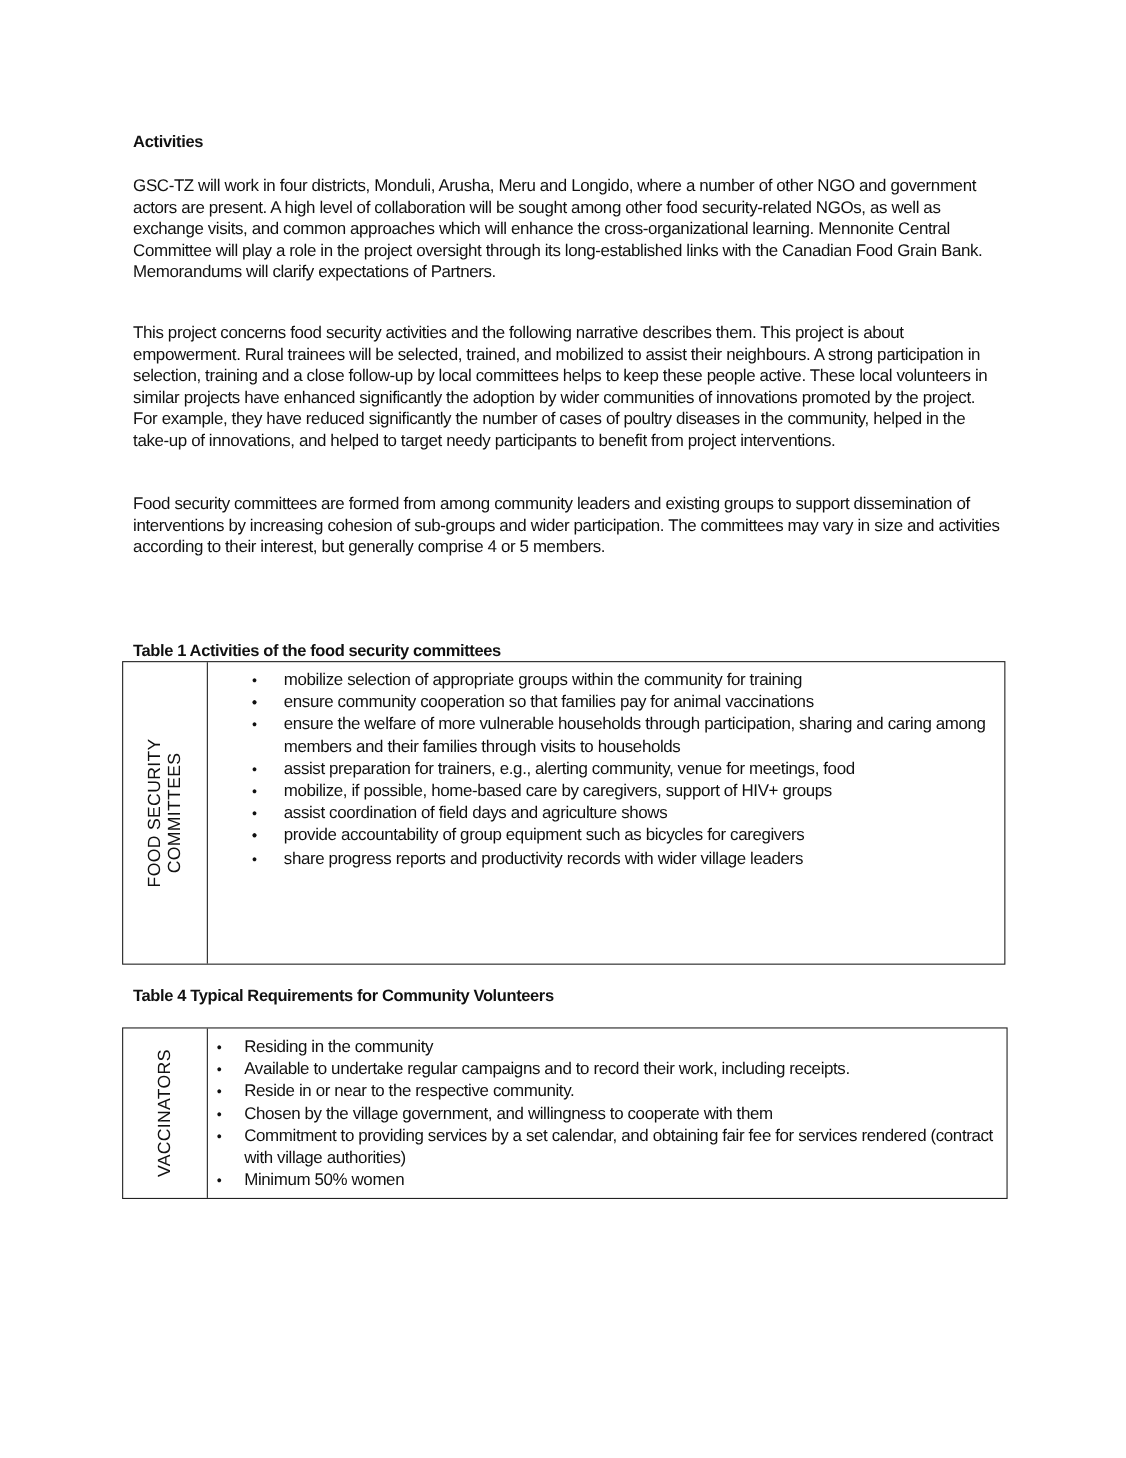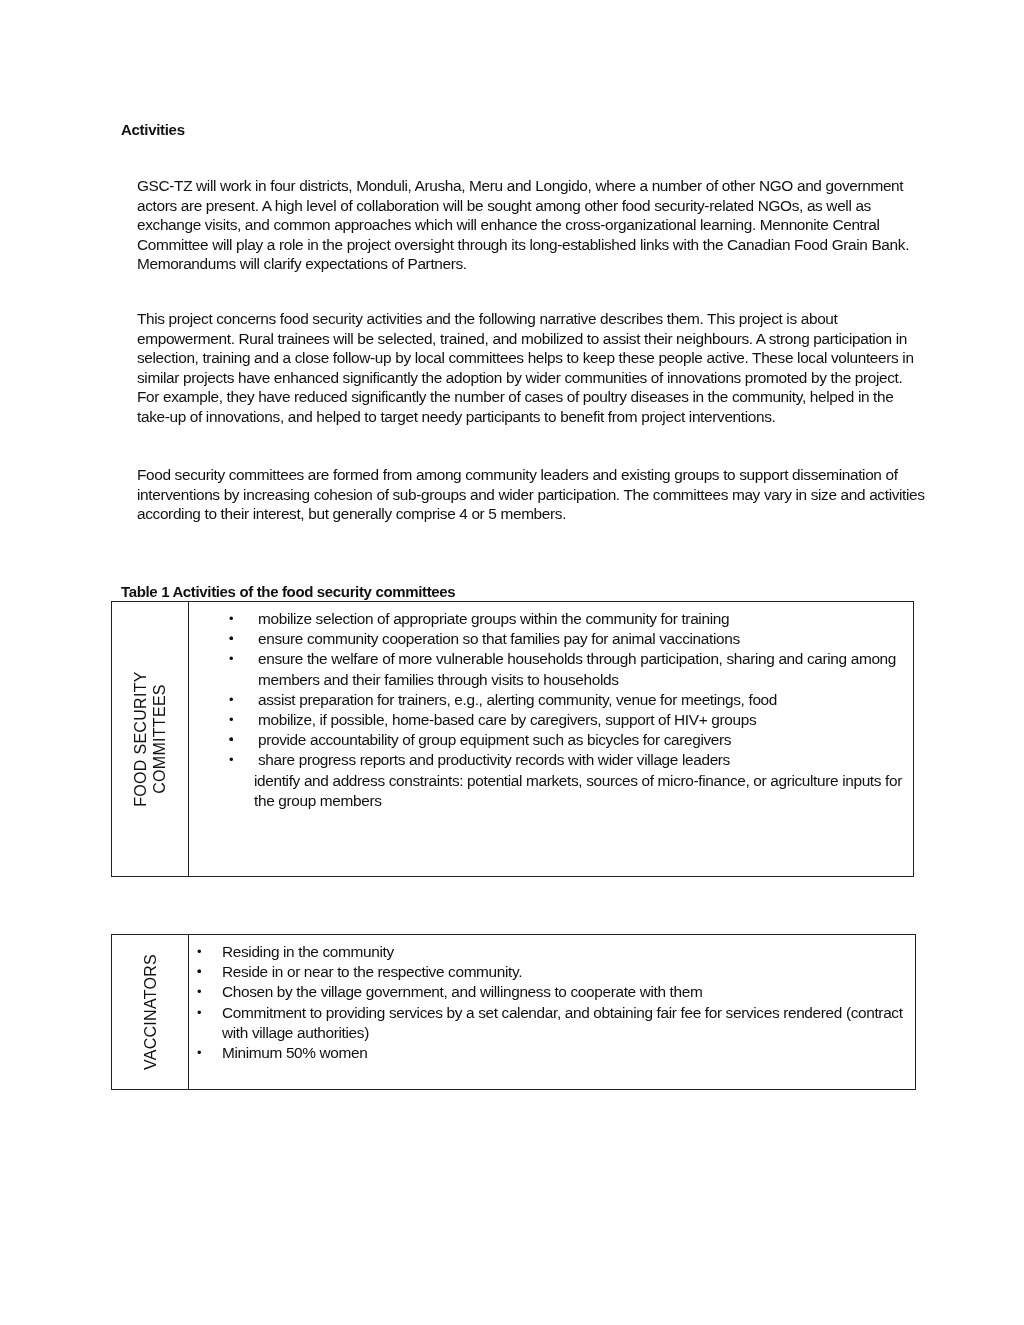--- a/index.html
+++ b/index.html
@@ -1,20 +1,20 @@
 <!DOCTYPE html>
 <html><head>
 <meta charset="utf-8">
 <style>
   html, body { margin: 0; padding: 0; background: #ffffff; }
   body { width: 1024px; height: 1325px; position: relative; overflow: hidden;
          font-family: "Liberation Sans", sans-serif; color: #111; }
   .page { position: absolute; left: 0; top: 0; width: 1024px; height: 1325px; padding-left: 24px; }
   .heading { position: absolute; left: 121px; top: 121px; font-weight: bold; font-size: 15px; letter-spacing: -0.3px; }
-  .para { position: absolute; left: 121px; width: 790px; font-size: 15.4px; line-height: 19.5px; letter-spacing: -0.35px; margin: 16px; }
+  .para { position: absolute; left: 121px; width: 790px; font-size: 15.4px; line-height: 19.5px; letter-spacing: -0.35px; margin: 0; }
   .p1 { top: 160px; }
   .p2 { top: 293px; }
   .p3 { top: 449px; }
   .caption { position: absolute; left: 121px; font-weight: bold; font-size: 15px; letter-spacing: -0.35px; }
   .cap1 { top: 583px; text-align: right; }
   .cap4 { top: 897px; }
   .tbl { position: absolute; border: 1.5px solid #222; box-sizing: border-box; }
   .t1 { left: 111px; top: 601px; width: 803px; height: 276px; }
   .t4 { left: 111px; top: 934px; width: 805px; height: 156px; }
   .side { position: absolute; left: 0; top: 0; bottom: 0; width: 76px; border-right: 1.5px solid #222; }
@@ -50,38 +50,36 @@
         <div>COMMITTEES</div>
       </div>
     </div>
     <ul class="list">
       <li><span class="bullet">•</span><span>mobilize selection of appropriate groups within the community for training</span></li>
       <li><span class="bullet">•</span></li>
       <li><span class="bullet">•</span><span>ensure community cooperation so that families pay for animal vaccinations</span></li>
       <li><span class="bullet">•</span><span>ensure the welfare of more vulnerable households through participation, sharing and caring among members and their families through visits to households</span></li>
       <li><span class="bullet">•</span><span>assist preparation for trainers, e.g., alerting community, venue for meetings, food</span></li>
       <li><span class="bullet">•</span><span>mobilize, if possible, home-based care by caregivers, support of HIV+ groups</span></li>
-      <li><span class="bullet">•</span></li>
+      <li><span class="bullet">•</span><span>assist coordination of field days and agriculture shows</span></li>
       <li><span class="bullet">•</span></li>
       <li><span class="bullet">•</span><span>provide accountability of group equipment such as bicycles for caregivers</span></li>
       <li><span class="bullet">•</span><span>share progress reports and productivity records with wider village leaders</span></li>
-      <li>
-          <span class="cont">identify and address constraints: potential markets, sources of micro-finance, or agriculture inputs for the group members</span>
-        </li>
     </ul>
   </div>
 
+  <div class="caption cap4">Table 4 Typical Requirements for Community Volunteers</div>
 
   <div class="tbl t4">
     <div class="side">
       <div class="side-label">VACCINATORS</div>
     </div>
     <ul class="list">
       <li><span class="bullet">•</span><span>Residing in the community</span></li>
-      <li><span class="bullet">•</span></li>
+      <li><span class="bullet">•</span><span>Available to undertake regular campaigns and to record their work, including receipts.</span></li>
       <li><span class="bullet">•</span><span>Reside in or near to the respective community.</span></li>
       <li><span class="bullet">•</span><span>Chosen by the village government, and willingness to cooperate with them</span></li>
       <li><span class="bullet">•</span><span>Commitment to providing services by a set calendar, and obtaining fair fee for services rendered (contract with village authorities)</span></li>
       <li><span class="bullet">•</span><span>Minimum 50% women</span></li>
     </ul>
   </div>
 
 </div>
 
 </body></html>

